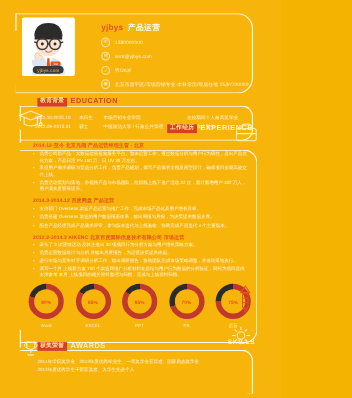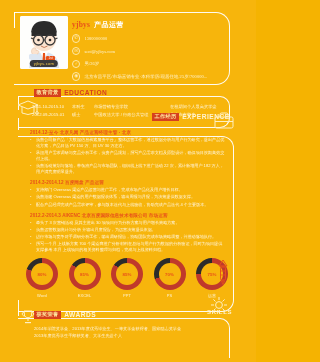--- a/index.html
+++ b/index.html
@@ -56,21 +56,21 @@
   }
   #avatar-badge {
     position: absolute; left: 50%; bottom: 2px; transform: translateX(-50%);
     background: #3A3A3A; color: #F2C94C;
     font-size: 4.2px; letter-spacing: .2px;
     padding: 1.2px 4px; border-radius: 5px;
     white-space: nowrap;
   }
 
   
-  #header-text { position: absolute; left: 72px; top: 20px; width: 142px; font-family: Liberation Serif, serif; }
+  #header-text { position: absolute; left: 92px; top: 20px; width: 142px; }
   #name-row { display: flex; align-items: baseline; gap: 4px; }
   #name {
     color: #E8521A; font-size: 7.5px; font-weight: bold; letter-spacing: .2px;
   }
   #role {
     color: #FFFFFF; font-size: 7px; font-weight: bold; letter-spacing: .4px;
   }
   .contact-row {
     display: flex; align-items: center; gap: 4px;
     margin-top: 4.3px;

